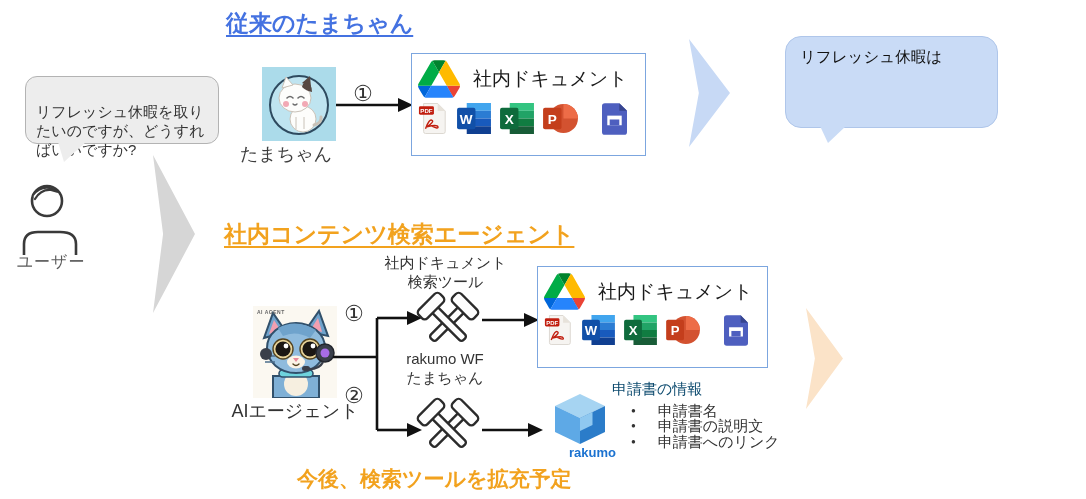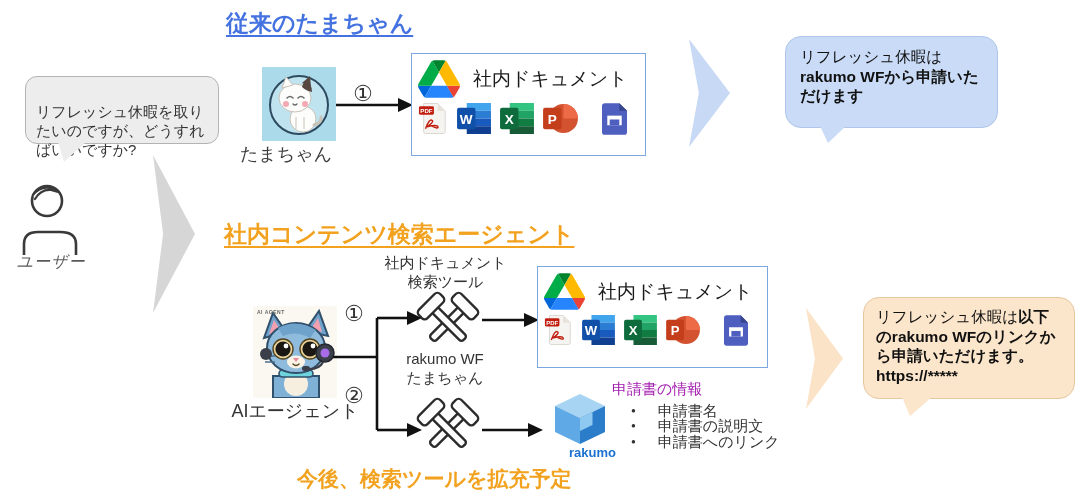--- a/index.html
+++ b/index.html
@@ -41,21 +41,21 @@
   }
   .bubble b, .bubble strong { font-weight:bold; }
   .pre { white-space:pre-line; }
   
   .chevron { clip-path:polygon(0% 0%, 100% 50%, 0% 100%, 24% 50%); }
   #chevron-gray   { left:153px; top:155px; width:42px;  height:158px; background:#D6D6D6; }
   #chevron-blue   { left:689px; top:39px;  width:41px;  height:108px; background:#C7D9F5; }
   #chevron-orange { left:806px; top:308px; width:37px;  height:101px; background:#FBE3C8; }
   
   #user-icon { left:20px; top:183px; }
-  #user-label { left:6px; top:252px; width:90px; text-align:center; font-size:16px; color:#595959; letter-spacing:1px;font-style:italic; }
+  #user-label { left:6px; top:252px; width:90px; text-align:center; font-size:16px; color:#595959; letter-spacing:1px; }
   #tama-avatar { left:262px; top:67px; width:74px; height:74px; }
   #tama-label { left:236px; top:142px; width:100px; text-align:center; font-size:18px; color:#3d3d3d; }
   #ai-avatar { left:253px; top:306px; width:84px; height:92px; background:#FBF8F1; }
   #ai-avatar .caption { position:absolute; left:4px; top:3px; font-size:5px; font-weight:bold; color:#666; letter-spacing:.5px; }
   #ai-label { left:222px; top:399px; width:146px; text-align:center; font-size:18px; color:#333; }
   
   .stepnum { font-size:22px; color:#333; line-height:1; }
   #step1-top    { left:353px; top:83px;  }
   #step1-agent  { left:344px; top:303px; }
   #step2-agent  { left:344px; top:385px; }
@@ -68,21 +68,21 @@
   .file-row { display:flex; align-items:center; gap:9px; padding:3px 6px; }
   .gslides { margin-left:14px; }
   
   .tool-label { text-align:center; font-size:15px; line-height:1.25; color:#333; white-space:pre-line; }
   #tool1-label { left:373px; top:254px; width:145px; }
   #tool2-label { left:381px; top:350px; width:128px; }
   
   #rakumo-logo { left:551px; top:392px; }
   #rakumo-word { left:550px; top:445px; width:66px; text-align:right; font-weight:bold; font-size:13px; color:#1B72D0; }
   
-  #info-header { left:612px; top:380px; font-size:15px; color:#a21caf; }
+  #info-header { left:612px; top:380px; font-size:15px; color:#0c4a6e; }
   #info-list { left:631px; top:403px; list-style:none; font-size:15px; color:#333; }
   #info-list li { display:flex; align-items:center; line-height:15.4px; }
   #info-list li .dot { font-size:8px; margin-right:22px; }
   
   #future-note { left:297px; top:457px; font-size:21px; font-weight:bold; white-space:nowrap;margin-top:8px; }
   svg { display:block; }
 </style>
 </head>
 <body>
 
@@ -193,22 +193,20 @@
           <rect x="5.5" y="13" width="15" height="10" fill="#fff"></rect>
           <rect x="8" y="17" width="10" height="6" fill="#4E5FBF"></rect>
         </svg>
       </span>
     </div>
   </div>
 
   <div class="abs chevron" id="chevron-blue"></div>
   <div class="abs bubble" id="bubble-blue">
     <span>リフレッシュ休暇は</span>
-    <strong class="pre" style="display:block;">rakumo WFから申請いた
-だけます</strong>
   </div>
 
   <div class="abs" id="ai-avatar">
     <span class="caption">AI AGENT</span>
     <svg width="84" height="92" viewBox="0 0 84 92">
       <rect width="84" height="92" fill="#FBF8F1"></rect>
       <polygon points="11,32 20,7 33,26" fill="#6FA3CC" stroke="#31506B" stroke-width="2"></polygon>
       <polygon points="16,28 21,14 28,25" fill="#F29FB0"></polygon>
       <polygon points="52,25 66,5 75,30" fill="#6FA3CC" stroke="#31506B" stroke-width="2"></polygon>
       <polygon points="58,23 65,12 69,26" fill="#F29FB0"></polygon>
@@ -369,20 +367,16 @@
         <span class="dot">●</span>
         <span>申請書の説明文</span>
       </li>
     <li>
         <span class="dot">●</span>
         <span>申請書へのリンク</span>
       </li>
   </ul>
 
   <div class="abs chevron" id="chevron-orange"></div>
-  <div class="abs bubble" id="bubble-orange">
-    <span>リフレッシュ休暇は</span><strong>以下のrakumo WFのリンクから申請いただけます。</strong>
-    <strong style="display:block;">https://*****</strong>
-  </div>
 
   <div class="abs" id="future-note" style="color: rgb(242, 162, 30);">今後、検索ツールを拡充予定</div>
 
 </div>
 
 </body></html>

